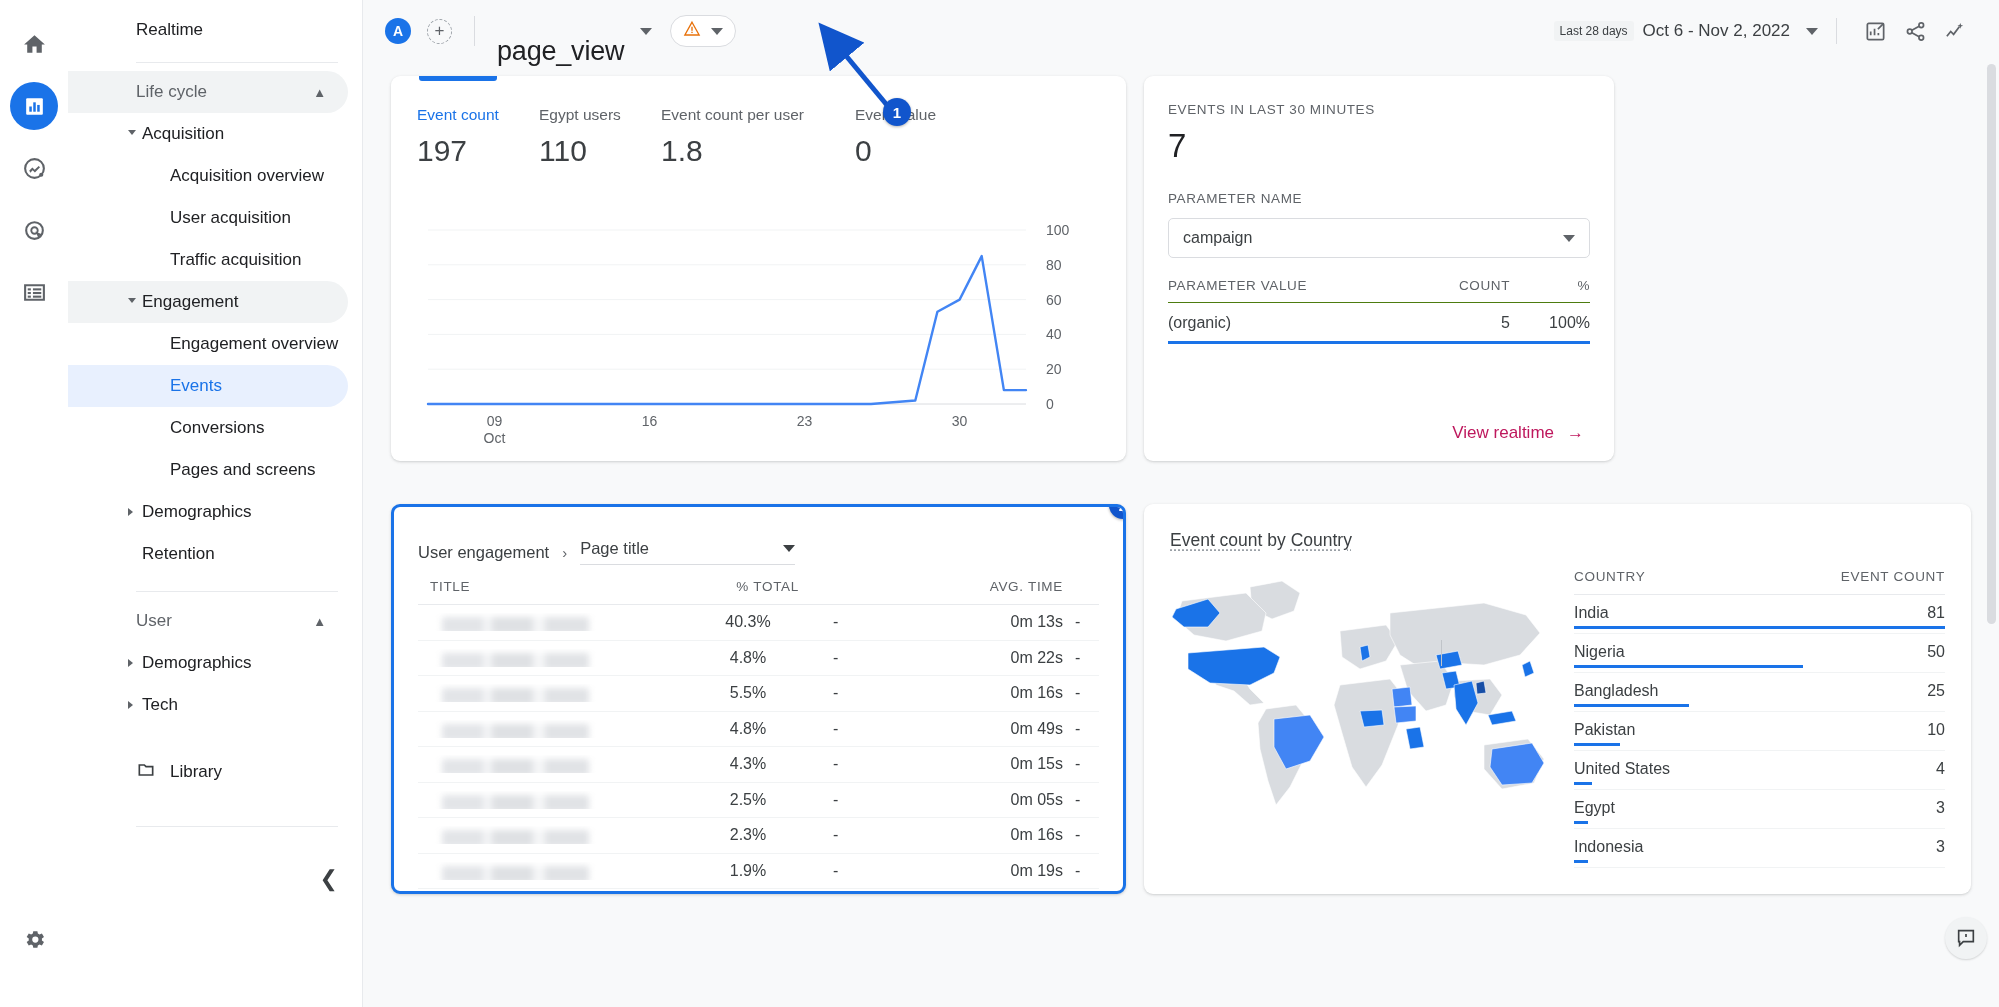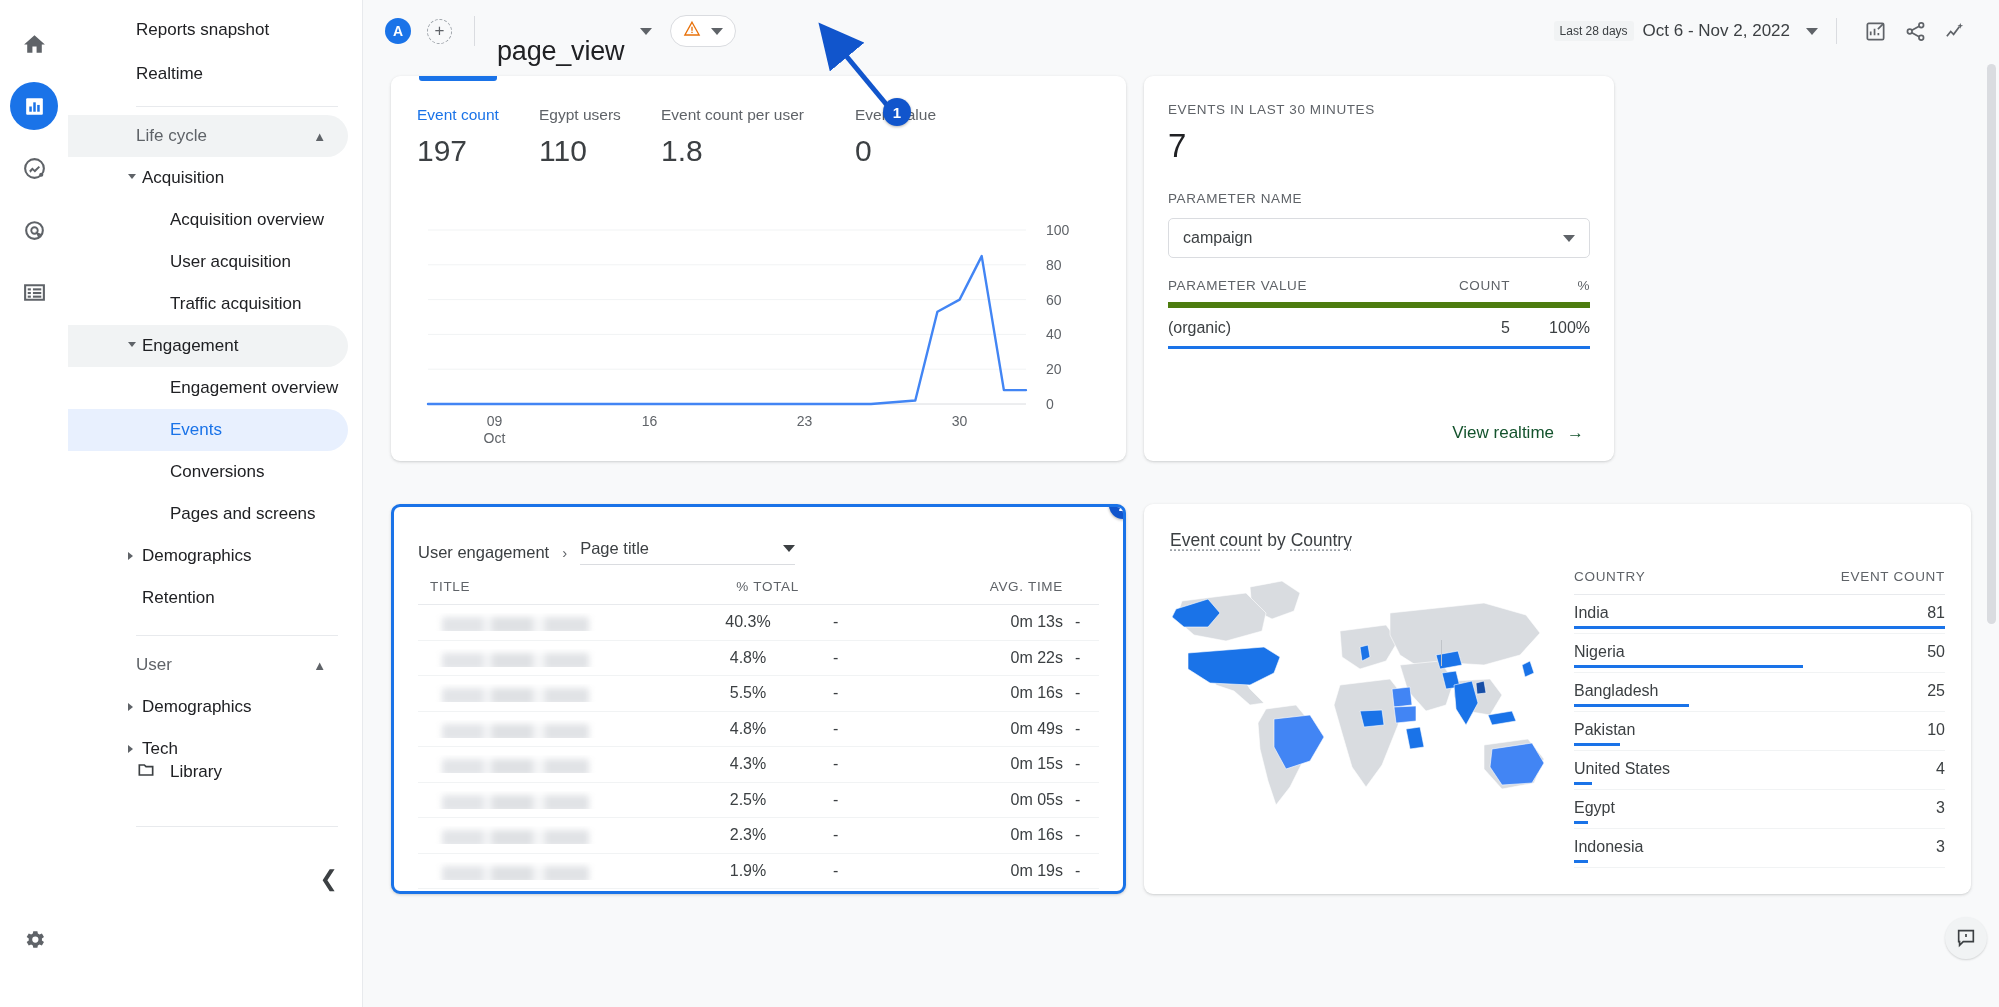--- a/index.html
+++ b/index.html
@@ -123,27 +123,27 @@
   
   .realtime-card { width: 470px; height: 385px; padding: 26px 24px 18px 24px; display:flex; flex-direction:column; }
   .caps { font-size:13.5px; letter-spacing:.6px; color:#5f6368; text-transform:uppercase; }
   .big-num { font-size:33px; color:#202124; margin-top: 10px; font-weight:400; }
   .param-select {
     margin-top: 12px; height:40px; border:1px solid #dadce0; border-radius:5px;
     display:flex; align-items:center; justify-content:space-between; padding: 0 14px;
     font-size:16px; color:#3c4043; cursor:pointer;gap:37px;
   }
   .param-table { margin-top: 20px; }
-  .pt-head { display:flex; font-size:13.5px; letter-spacing:.6px; color:#5f6368; text-transform:uppercase; padding-bottom: 9px; border-bottom:6px solid #4d7c0f;align-items:center;}
+  .pt-head { display:flex; font-size:13.5px; letter-spacing:.6px; color:#5f6368; text-transform:uppercase; padding-bottom: 9px; border-bottom:1px solid #4d7c0f;align-items:center;}
   .pt-row { display:flex; font-size:16px; color:#3c4043; padding: 11px 0 9px; border-bottom: 3px solid #1a73e8;}
   .pt-c1 { flex:1 1 auto; }
   .pt-c2 { width:100px; text-align:right; }
   .pt-c3 { width:80px; text-align:right; }
   .view-realtime {
-    margin-top:auto; align-self:flex-end; color:#14532d; font-size:17px;
+    margin-top:auto; align-self:flex-end; color:#be185d; font-size:17px;
     display:flex; align-items:center; gap:13px; cursor:pointer; padding-right: 6px;
   }
 
   
   .eng-card { width: 735px; height: 390px; border: 3px solid #1a73e8; overflow:hidden; }
   .breadcrumb { display:flex; align-items:center; padding: 32px 0 0 24px; font-size:16.5px; color:#3c4043; }
   .bc-arrow { margin: 0 13px; color:#5f6368; font-size:15px; }
   .bc-select {
     display:flex; align-items:center; justify-content:space-between;
     border-bottom:1px solid #dadce0; width: 215px; padding-bottom: 6px; cursor:pointer;
@@ -245,23 +245,20 @@
     <div class="rail-bottom">
       <div class="rail-icon">
         <svg viewBox="0 0 24 24">
             <path d="M19.1 12.9a7.6 7.6 0 000-1.8l2-1.5-2-3.4-2.3 1a7.3 7.3 0 00-1.6-.9L14.8 4h-4l-.4 2.3c-.6.2-1.1.5-1.6.9l-2.3-1-2 3.4 2 1.5a7.6 7.6 0 000 1.8l-2 1.5 2 3.4 2.3-1c.5.4 1 .7 1.6.9l.4 2.3h4l.4-2.3c.6-.2 1.1-.5 1.6-.9l2.3 1 2-3.4zM12.8 15a3 3 0 110-6 3 3 0 010 6z"></path>
           </svg>
       </div>
     </div>
   </div>
 
   <div class="nav">
-    <div class="nav-top-item">
-      <span>Reports snapshot</span>
-    </div>
     <div class="nav-top-item">
       <span>Realtime</span>
     </div>
     <div class="nav-divider"></div>
 
     <div class="nav-section shaded">
       <span>Life cycle</span>
       <span class="chev">▲</span>
     </div>
 

